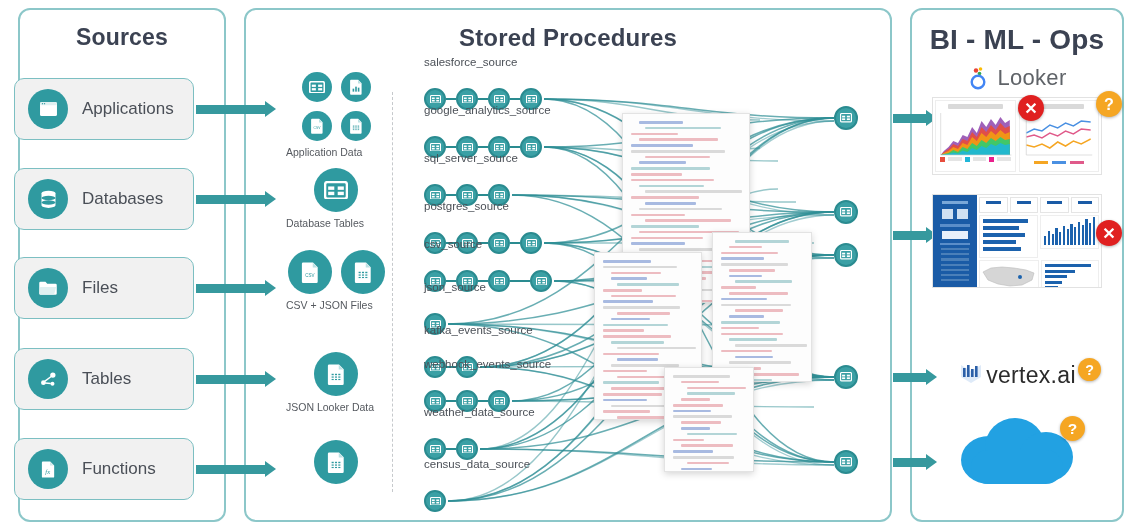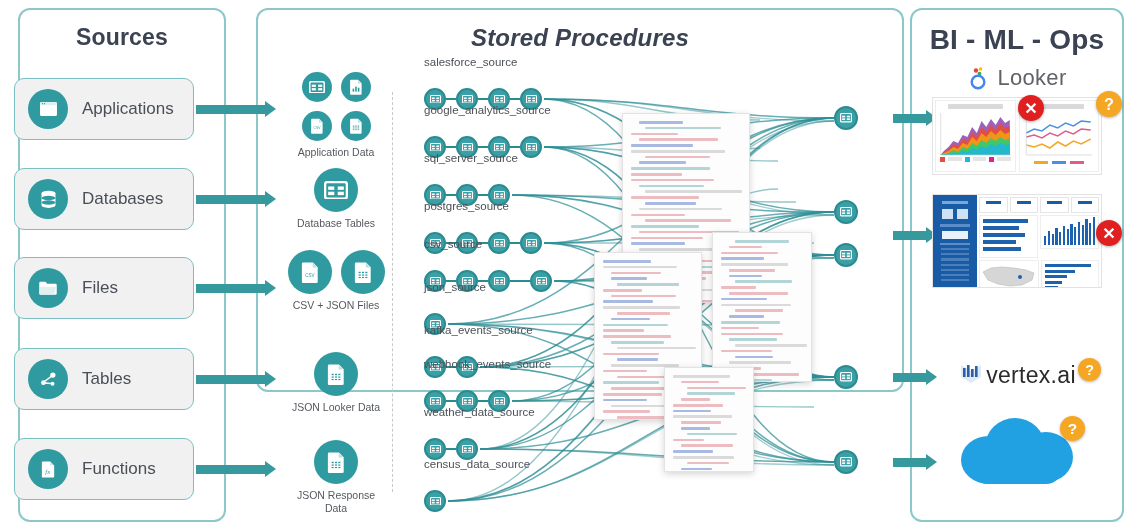--- a/index.html
+++ b/index.html
@@ -4,21 +4,21 @@
 <style>
   html,body{margin:0;padding:0;background:#ffffff;}
   body{width:1140px;height:530px;position:relative;overflow:hidden;
        font-family:"Liberation Sans",sans-serif;color:#3b4252;}
 
   .stage{position:absolute;inset:0;width:1140px;height:530px;}
 
   
   .panel{position:absolute;background:#fff;border:2px solid #8cc7c9;border-radius:12px;box-sizing:border-box;}
   #panel-sources{left:18px;top:8px;width:208px;height:514px;}
-  #panel-procs{left:256px;top:8px;width:648px;height:384px;font-style:italic;}
+  #panel-procs{left:244px;top:8px;width:648px;height:514px;}
   #panel-bi{left:910px;top:8px;width:214px;height:514px;}
 
   .panel-title{position:absolute;left:0;right:0;top:14px;text-align:center;
     font-size:23px;font-weight:bold;color:#3b4252;letter-spacing:.2px;}
   #panel-procs .panel-title{font-size:24px;}
   #panel-bi .panel-title{font-size:28px;}
 
   
   .src-card{position:absolute;left:14px;width:180px;height:62px;
     background:#f1f1f1;border:1.5px solid #7cbfc2;border-radius:10px;
@@ -29,21 +29,21 @@
   .src-label{margin-left:14px;font-size:17px;color:#4a4f57;}
 
   
   .barrow{position:absolute;height:16px;}
   .barrow .shaft{position:absolute;left:0;top:4px;height:9px;background:#36999e;}
   .barrow .head{position:absolute;top:0;width:0;height:0;
     border-top:8px solid transparent;border-bottom:8px solid transparent;
     border-left:11px solid #36999e;}
 
   
-  .grp{position:absolute;text-align:center;}
+  .grp{position:absolute;text-align:left;}
   .grp .icons{display:flex;justify-content:center;align-items:center;gap:9px;flex-wrap:wrap;width:100px;margin:0 auto;}
   .cicon{width:30px;height:30px;border-radius:50%;background:#2f9aa0;display:flex;align-items:center;justify-content:center;flex:0 0 auto;}
   .cicon.lg{width:44px;height:44px;}
   .grp .cap{margin-top:5px;font-size:10.5px;color:#55595f;line-height:1.22;}
 
   .vdash{position:absolute;left:392px;top:92px;width:0;height:400px;
     border-left:1.5px dashed #c6c9cc;}
 
   
   .lin-row{position:absolute;}
@@ -368,21 +368,20 @@
     <g>
                 <rect x="4.3" y="7.6" width="7.4" height="5.6" fill="#2f9aa0" stroke="#fff" stroke-width="1"></rect>
     <line x1="4.3" y1="9.6" x2="11.7" y2="9.6" stroke="#fff" stroke-width="0.9"></line>
     <line x1="4.3" y1="11.4" x2="11.7" y2="11.4" stroke="#fff" stroke-width="0.9"></line>
     <line x1="6.8" y1="7.6" x2="6.8" y2="13.2" stroke="#fff" stroke-width="0.9"></line>
     <line x1="9.2" y1="7.6" x2="9.2" y2="13.2" stroke="#fff" stroke-width="0.9"></line>
               </g>
             </svg>
           </span>
         </div>
-        <div class="cap">JSON Response Data</div>
       </div>
     </div>
   <div id="lineage">
       <div class="lin-row" style="left: 424px; top: 88px;">
         <span class="lin-name">salesforce_source</span>
         <span class="nodes">
           <span class="nd">
             <svg width="11" height="8.58" viewBox="0 0 14 11">
   <rect x="0.6" y="0.6" width="12.8" height="9.8" rx="1.4" fill="none" stroke="#fff" stroke-width="1.4"></rect>
   <rect x="2.4" y="3.2" width="3.6" height="2" fill="#fff"></rect>

